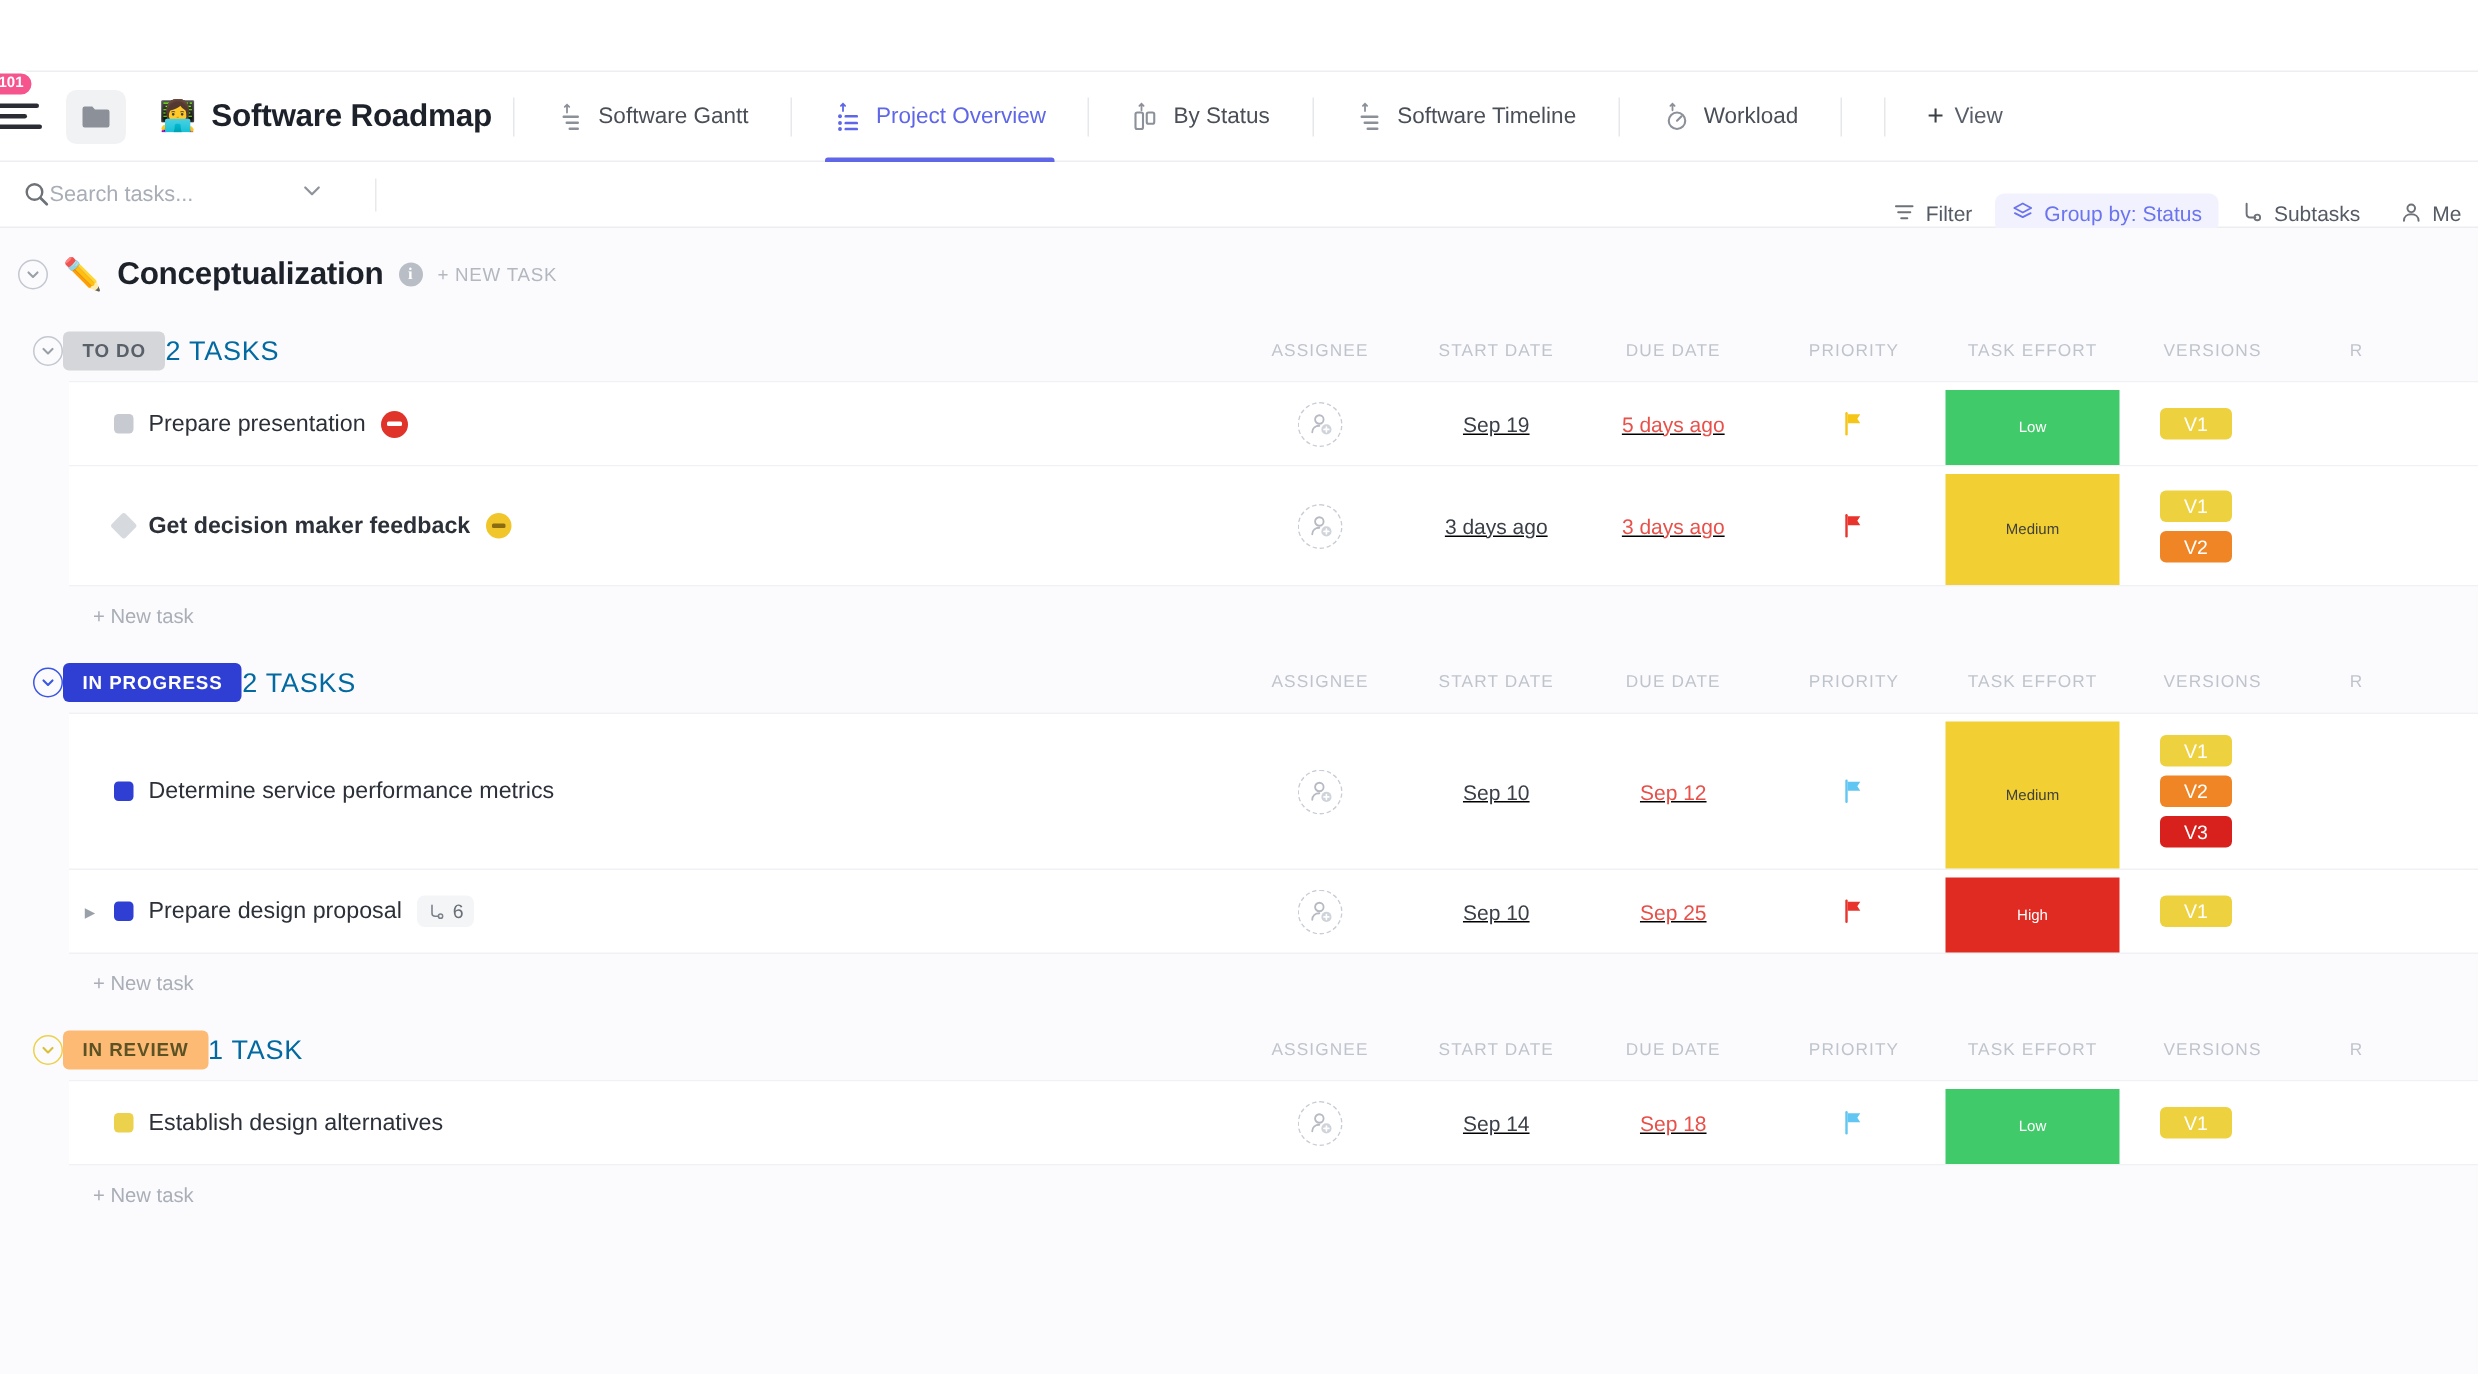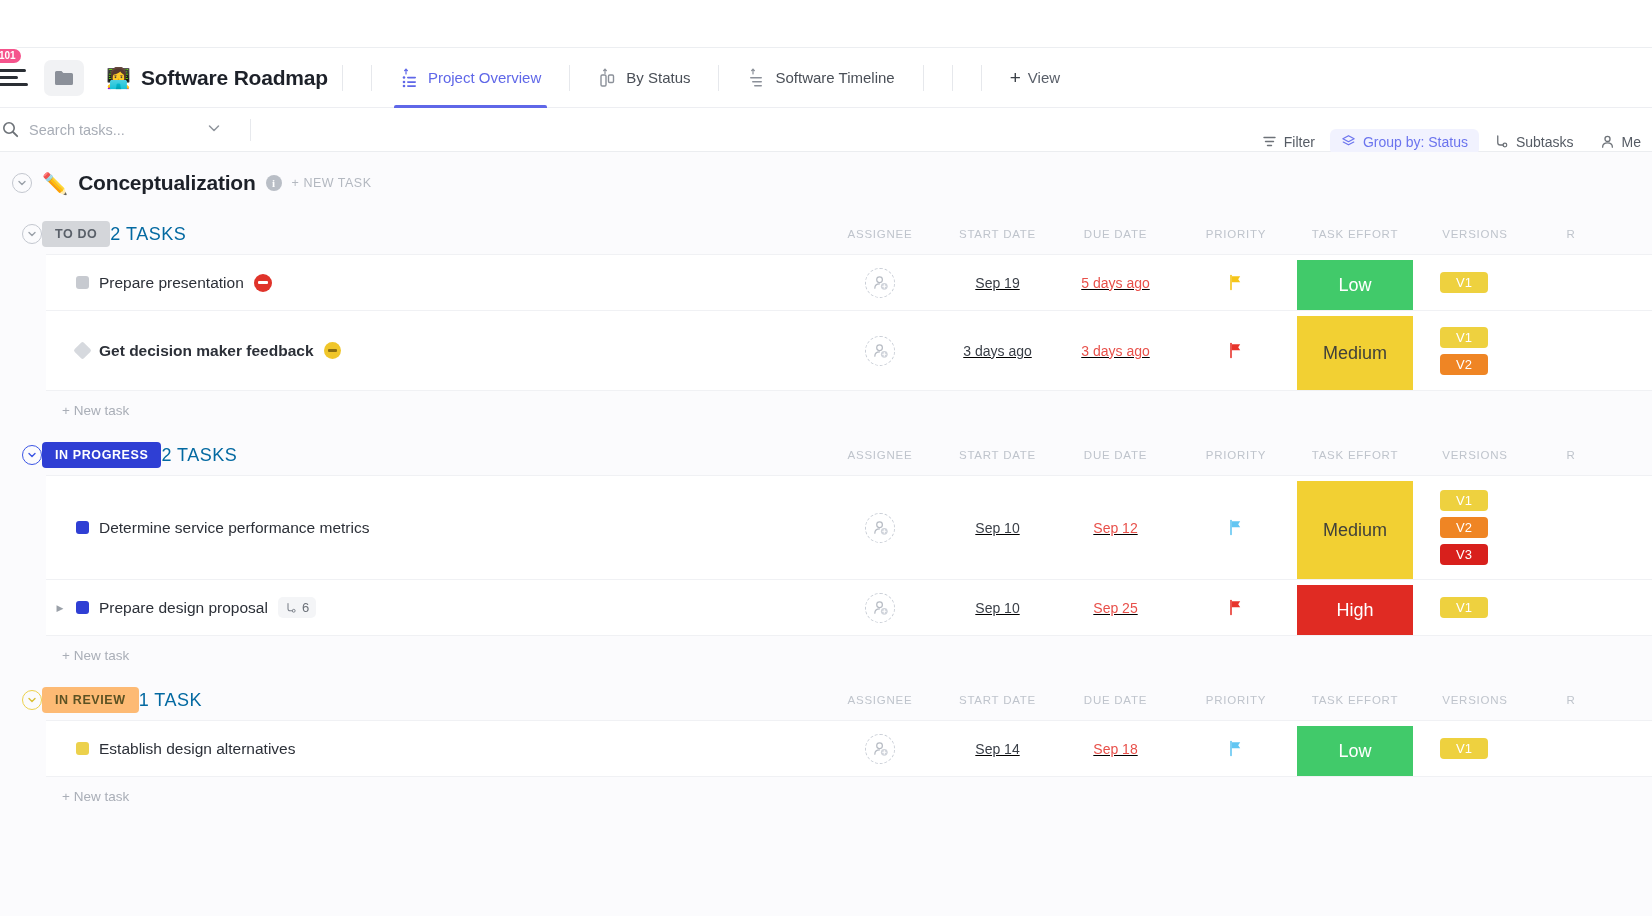--- a/index.html
+++ b/index.html
@@ -83,22 +83,22 @@
 
   
   .toolbar {
     position: absolute; top: 108px; left: 0;
     width: 1652px; height: 44px;
     background: #ffffff;
     display: flex; align-items: center;
     border-bottom: 1px solid #ebedf0;
   }
   .search-wrap {
-    display: flex; align-items: center; gap: 10px;
-    width: 250px; padding-left: 2px; height: 44px;
+    display: flex; align-items: center; 
+    width: 250px; padding-left: 16px; height: 44px;
   }
   .search-input {
     border: none; outline: none; background: transparent;
     font-family: "Liberation Sans", sans-serif;
     font-size: 14.5px; color: #2c3038; width: 165px;
   }
   .search-input::placeholder { color: #a8adb6; }
   .chev-btn { cursor: pointer; padding: 2px; }
   .toolbar-sep { width: 1px; height: 22px; background: #e7e9ed; }
   .toolbar-right {
@@ -214,21 +214,21 @@
     width: 30px; height: 30px; border-radius: 50%;
     border: 1.5px dashed #c9ced6;
     display: flex; align-items: center; justify-content: center;
     position: relative; cursor: pointer;
   }
   .date-txt { font-size: 14px; color: #3a3f47; white-space: nowrap; }
   .date-txt.overdue { color: #e8504a; }
   .effort-cell {
     position: absolute; top: 5px; bottom: 0;
     display: flex; align-items: center; justify-content: center;
-    font-size: 18px; cursor: pointer;
+    font-size: 10px; cursor: pointer;
   }
   .effort-low  { background: #41ca6a; color: #ffffff; }
   .effort-med  { background: #f2d033; color: #41413a; }
   .effort-high { background: #e02b23; color: #ffffff; }
   .versions {
     position: absolute; top: 0; bottom: 0;
     display: flex; flex-direction: column; align-items: flex-start;
     justify-content: center; gap: 6px;
   }
   .vchip {
@@ -264,20 +264,29 @@
     </svg>
   </div>
 
   <span class="space-emoji">👩‍💻</span>
   <span class="space-title">Software Roadmap</span>
 
   <div class="vdiv"></div>
 
   <div class="viewtabs">
 
+    <div class="viewtab">
+      <svg class="viewtab-icon" viewBox="0 0 20 20">
+        <path d="M7 2v5M5.5 3.2L7 1.8 8.5 3.2" stroke="#8b9099" stroke-width="1.2" fill="none" stroke-linecap="round"></path>
+        <rect x="4" y="9" width="11" height="1.7" rx=".8" fill="#8b9099"></rect>
+        <rect x="6" y="13" width="9" height="1.7" rx=".8" fill="#8b9099"></rect>
+        <rect x="8" y="17" width="7" height="1.7" rx=".8" fill="#8b9099"></rect>
+      </svg>
+      <span>Software Gantt</span>
+    </div>
     <div class="vdiv"></div>
 
     <div class="viewtab active">
       <svg class="viewtab-icon" viewBox="0 0 20 20">
         <path d="M6 1.5v4.5M4.6 2.6L6 1.2 7.4 2.6" stroke="#5f67e8" stroke-width="1.2" fill="none" stroke-linecap="round"></path>
         <circle cx="4" cy="9.5" r="1.3" fill="#5f67e8"></circle>
           <rect x="7" y="8.7" width="9" height="1.7" rx=".8" fill="#5f67e8"></rect>
         <circle cx="4" cy="14" r="1.3" fill="#5f67e8"></circle>
           <rect x="7" y="13.2" width="9" height="1.7" rx=".8" fill="#5f67e8"></rect>
         <circle cx="4" cy="18" r="1.3" fill="#5f67e8"></circle>
@@ -301,20 +310,28 @@
       <svg class="viewtab-icon" viewBox="0 0 20 20">
         <path d="M6 1.5v4.5M4.6 2.6L6 1.2 7.4 2.6" stroke="#8b9099" stroke-width="1.2" fill="none" stroke-linecap="round"></path>
         <rect x="3" y="9" width="12" height="1.6" rx=".8" fill="#8b9099"></rect>
         <rect x="5" y="13" width="10" height="1.6" rx=".8" fill="#8b9099"></rect>
         <rect x="7" y="17" width="8" height="1.6" rx=".8" fill="#8b9099"></rect>
       </svg>
       <span>Software Timeline</span>
     </div>
     <div class="vdiv"></div>
 
+    <div class="viewtab">
+      <svg class="viewtab-icon" viewBox="0 0 20 20">
+        <path d="M7 1.5v4M5.6 2.6L7 1.2 8.4 2.6" stroke="#8b9099" stroke-width="1.2" fill="none" stroke-linecap="round"></path>
+        <circle cx="10" cy="12.5" r="5.5" stroke="#8b9099" stroke-width="1.4" fill="none"></circle>
+        <path d="M10 12.5L13 9.5" stroke="#8b9099" stroke-width="1.4" stroke-linecap="round"></path>
+      </svg>
+      <span>Workload</span>
+    </div>
     <div class="vdiv"></div>
 
 
     <div class="vdiv"></div>
 
     <div class="addview">
       <span class="plus-glyph">+</span>
       <span>View</span>
     </div>
   </div>

